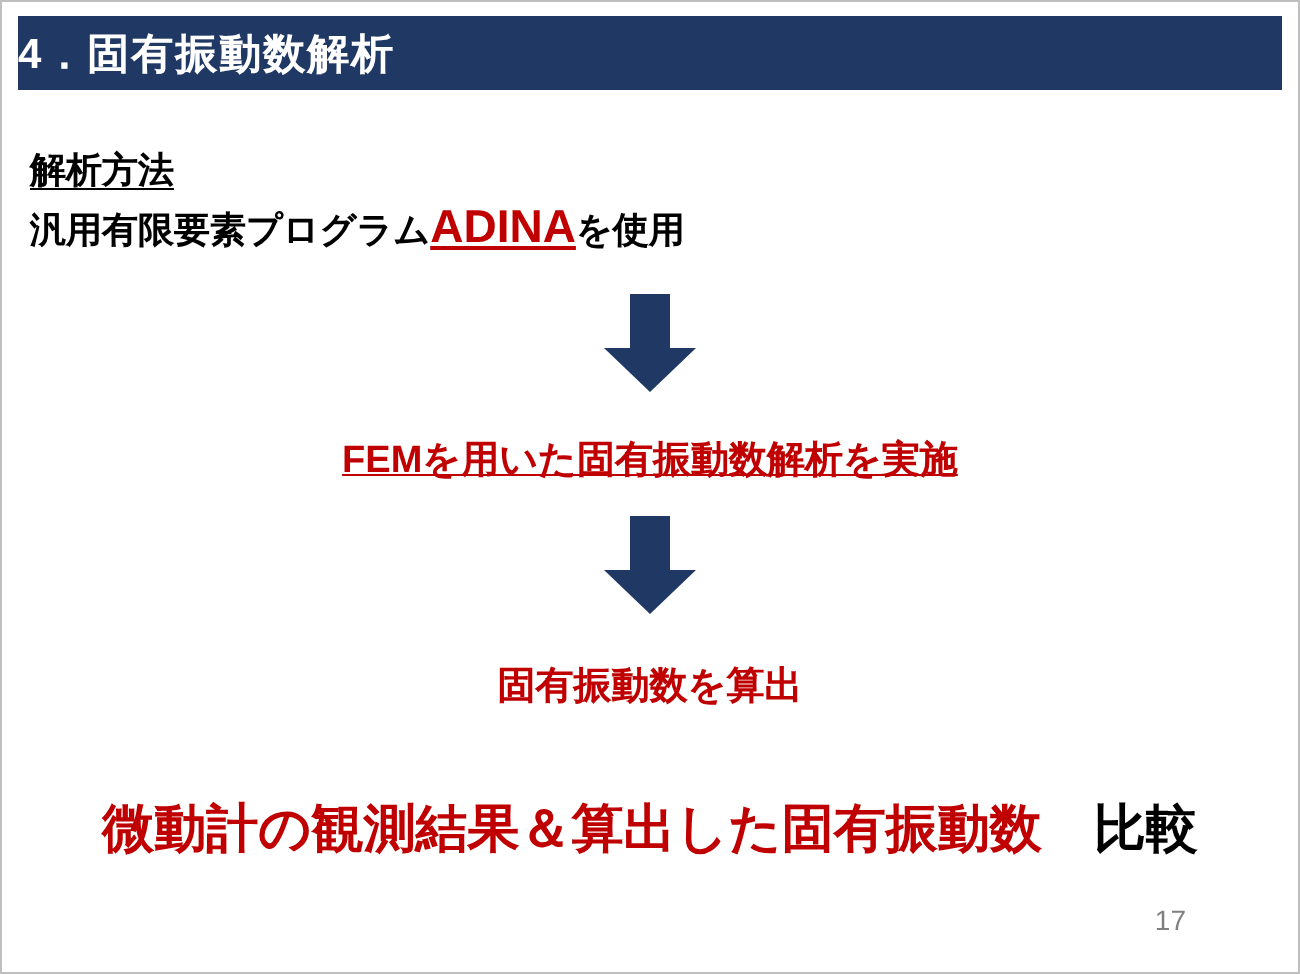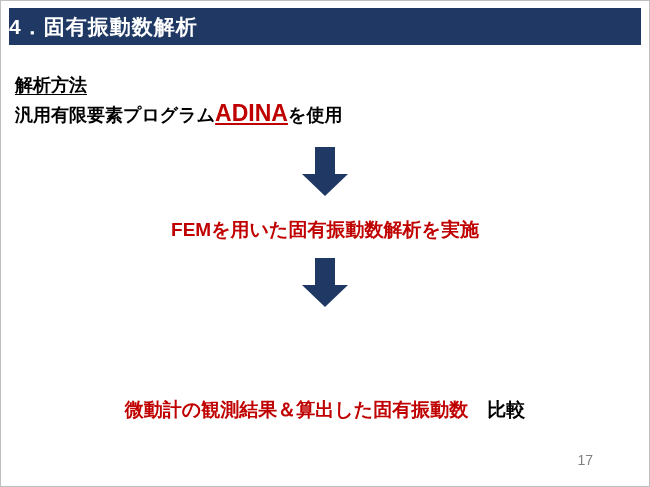--- a/index.html
+++ b/index.html
@@ -66,28 +66,28 @@
     border-top: 22px solid var(--arrow, #1f3864);
   }
   .step {
     position: absolute;
     left: 0; right: 0;
     text-align: center;
     color: var(--accent_red, #c00000);
     font-weight: bold;
     font-size: 19px;
   }
-  .step1 { top: 216px; }
+  .step1 { top: 216px; text-decoration: underline; }
   .step2 { top: 329px; }
   .comparison {
     position: absolute;
     left: 0; right: 0; top: 396px;
     text-align: center;
     font-weight: bold;
-    font-size: 19px;
+    font-size: 26px;
     color: var(--text, #000000);
   }
   .comparison .red { color: var(--accent_red, #c00000); }
   .page-number {
     position: absolute;
     right: 56px; top: 451px;
     font-size: 14px;
     color: var(--page_number, #808080);
   }
 </style>
@@ -109,18 +109,19 @@
     <div class="head"></div>
   </div>
 
   <div class="step step1">FEMを用いた固有振動数解析を実施</div>
 
   <div class="arrow arrow2">
     <div class="stem"></div>
     <div class="head"></div>
   </div>
 
+  <div class="step step2">固有振動数を算出</div>
 
   <div class="comparison"><span class="red">微動計の観測結果＆算出した固有振動数</span><span>　</span><span>比較</span></div>
 
   <div class="page-number">17</div>
 
 </div>
 
 </body></html>

